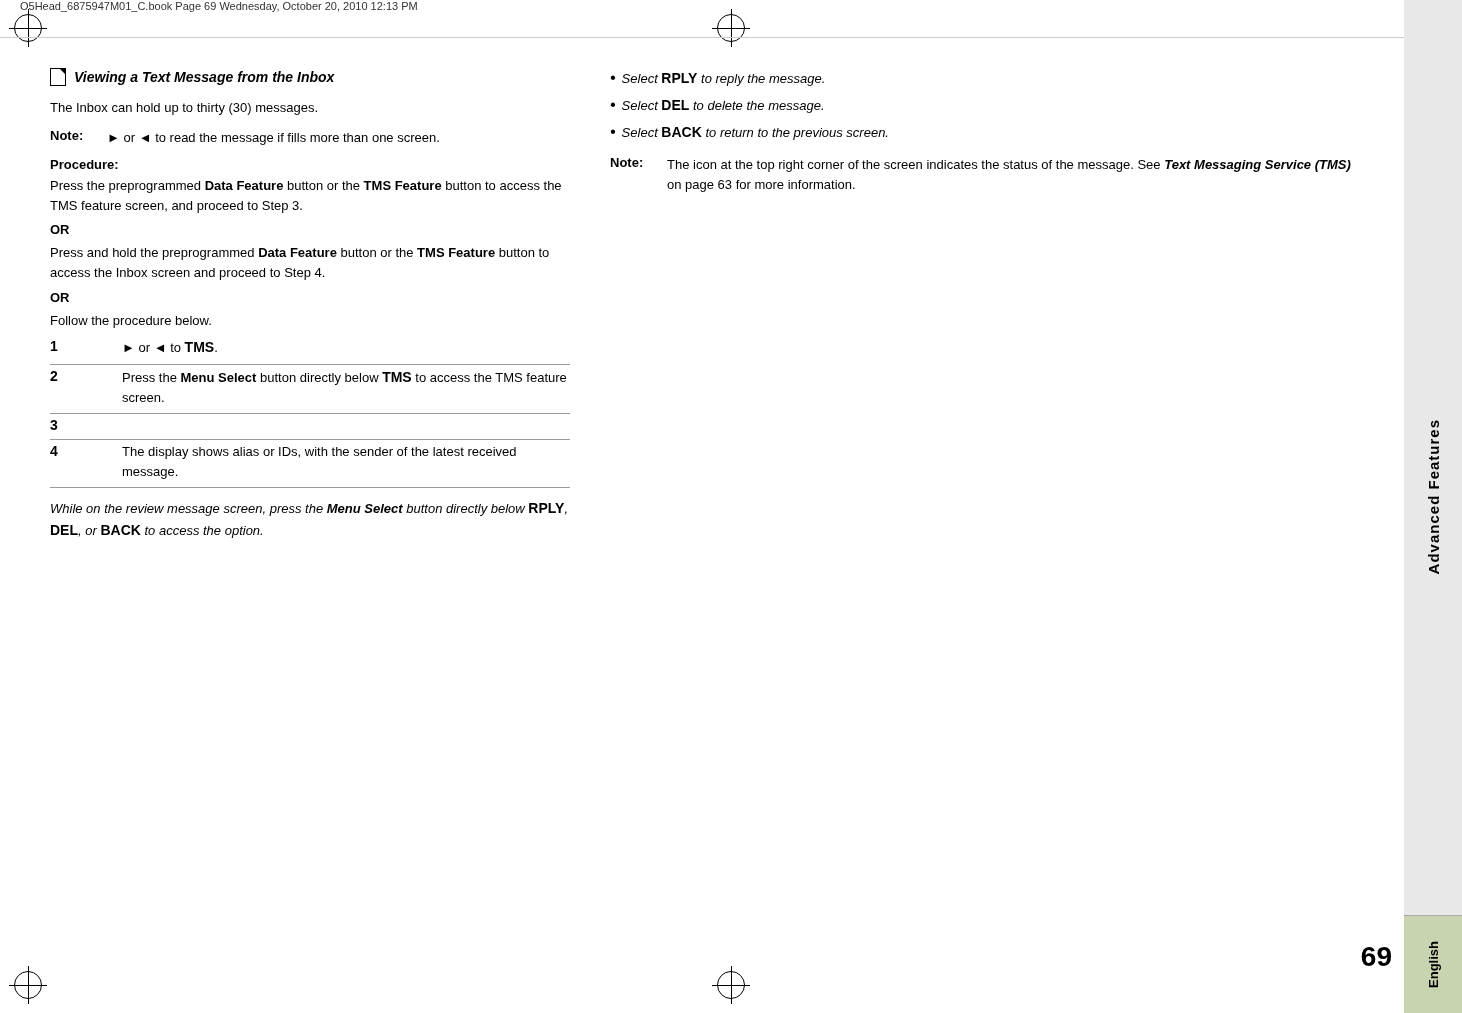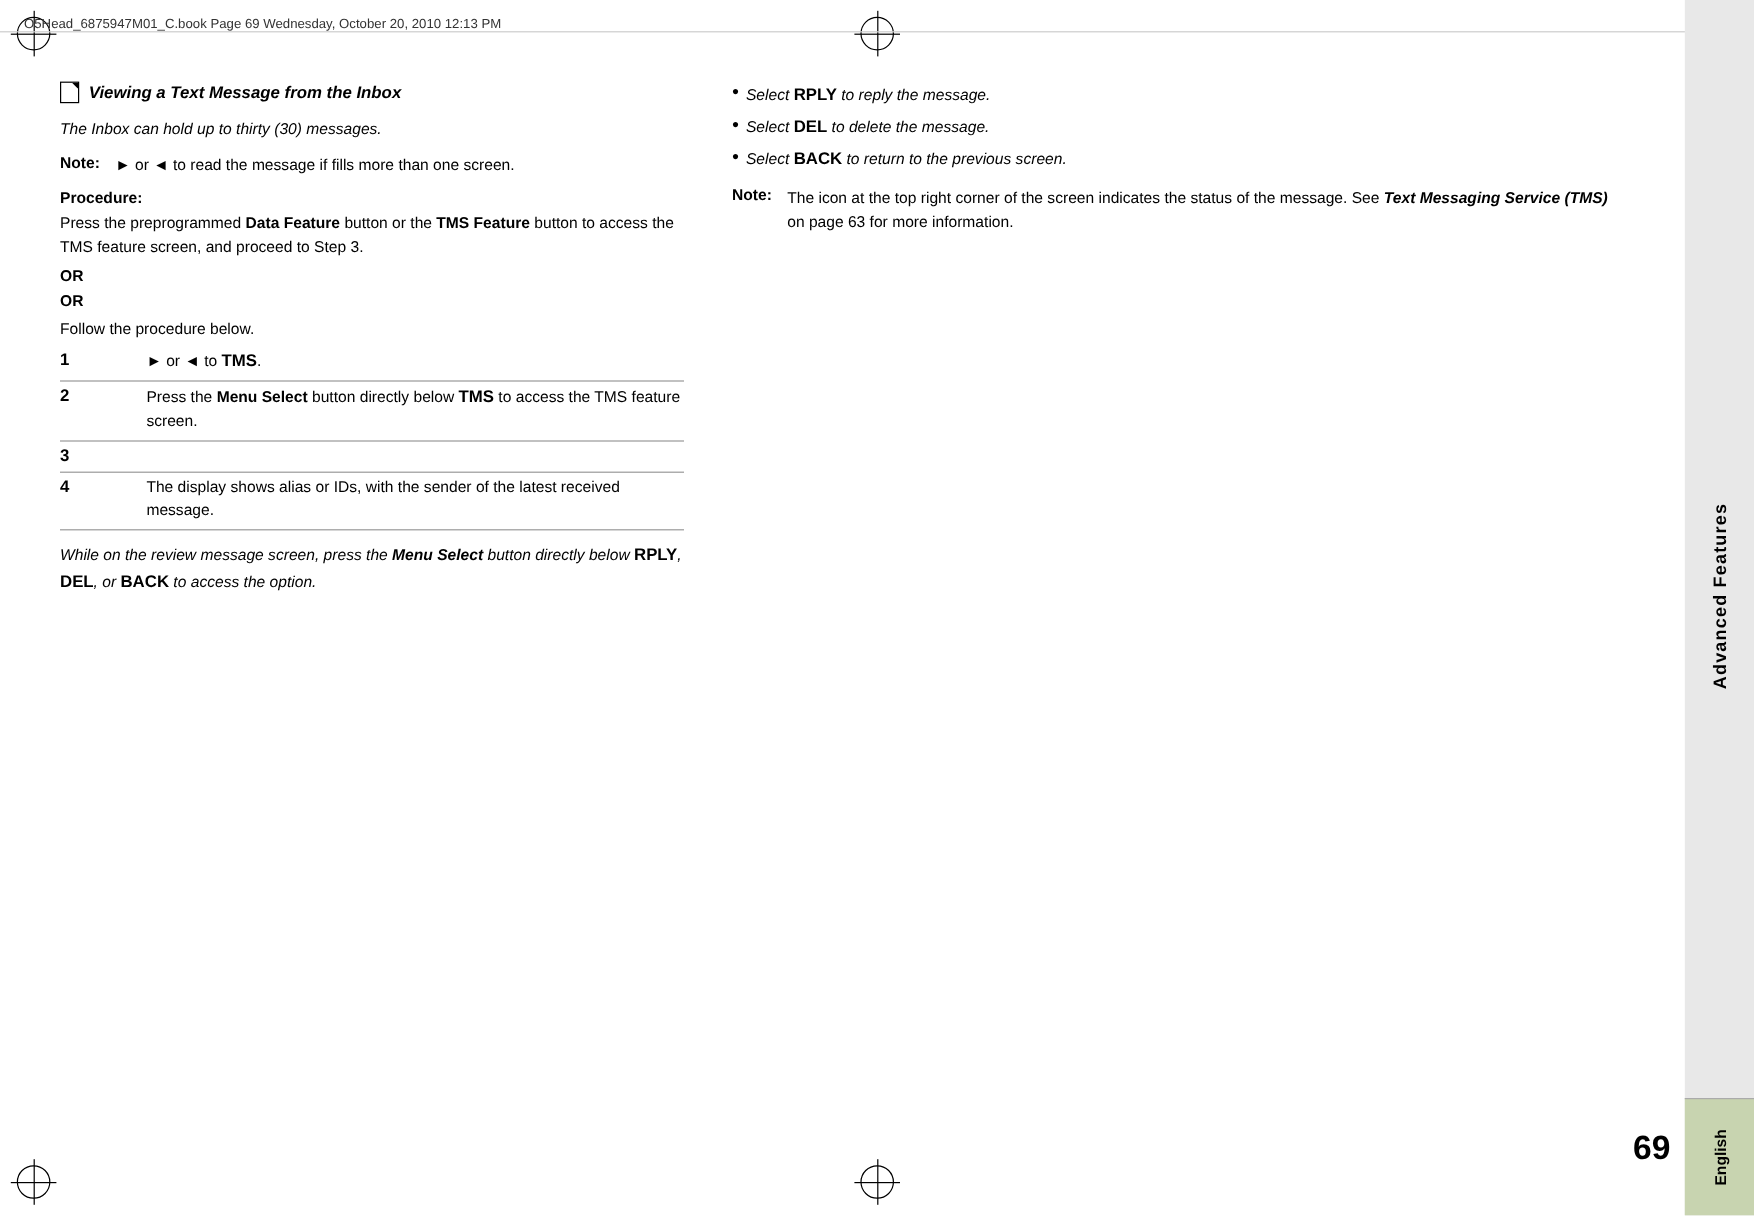--- a/index.html
+++ b/index.html
@@ -14,24 +14,24 @@
       overflow: hidden;
       position: relative;
     }
 
     
     .header-bar {
       position: absolute;
       top: 0;
       left: 0;
       right: 0;
-      height: 27px;
+      height: 38px;
       border-bottom: 1px solid #ccc;
       display: flex;
-      align-items: flex-end;
+      align-items: flex-start;
       padding: 0 20px;
       font-size: 11px;
       color: #333;
     }
 
     
     .reg-mark {
       position: absolute;
       width: 28px;
       height: 28px;
@@ -168,26 +168,25 @@
       width: 5px;
       height: 5px;
       background: #000;
       clip-path: polygon(0 0, 100% 100%, 100% 0);
     }
 
     .body-text {
       font-size: 13px;
       line-height: 1.5;
       margin-bottom: 10px;
-      font-style: italic;
     }
 
     .note-row {
       display: flex;
-      gap: 4px;
+      gap: 15px;
       margin-bottom: 10px;
     }
 
     .note-label {
       font-weight: bold;
       font-size: 13px;
       min-width: 42px;
       flex-shrink: 0;
     }
 
@@ -323,20 +322,23 @@
     </div>
 
     <p class="procedure-label">Procedure:</p>
 
     <p class="procedure-text">
       Press the preprogrammed <span class="bold">Data Feature</span> button or the <span class="bold">TMS Feature</span> button to access the TMS feature screen, and proceed to Step 3.
     </p>
 
     <p class="or-text">OR</p>
 
+    <p class="procedure-text">
+      Press and hold the preprogrammed <span class="bold">Data Feature</span> button or the <span class="bold">TMS Feature</span> button to access the Inbox screen and proceed to Step 4.
+    </p>
 
     <p class="or-text">OR</p>
 
     <p class="procedure-text">Follow the procedure below.</p>
 
     <div class="step-row">
       <span class="step-number">1</span>
       <span class="step-text">
         ► or ◄ to <span class="small-caps-bold">TMS</span>.
       </span>

